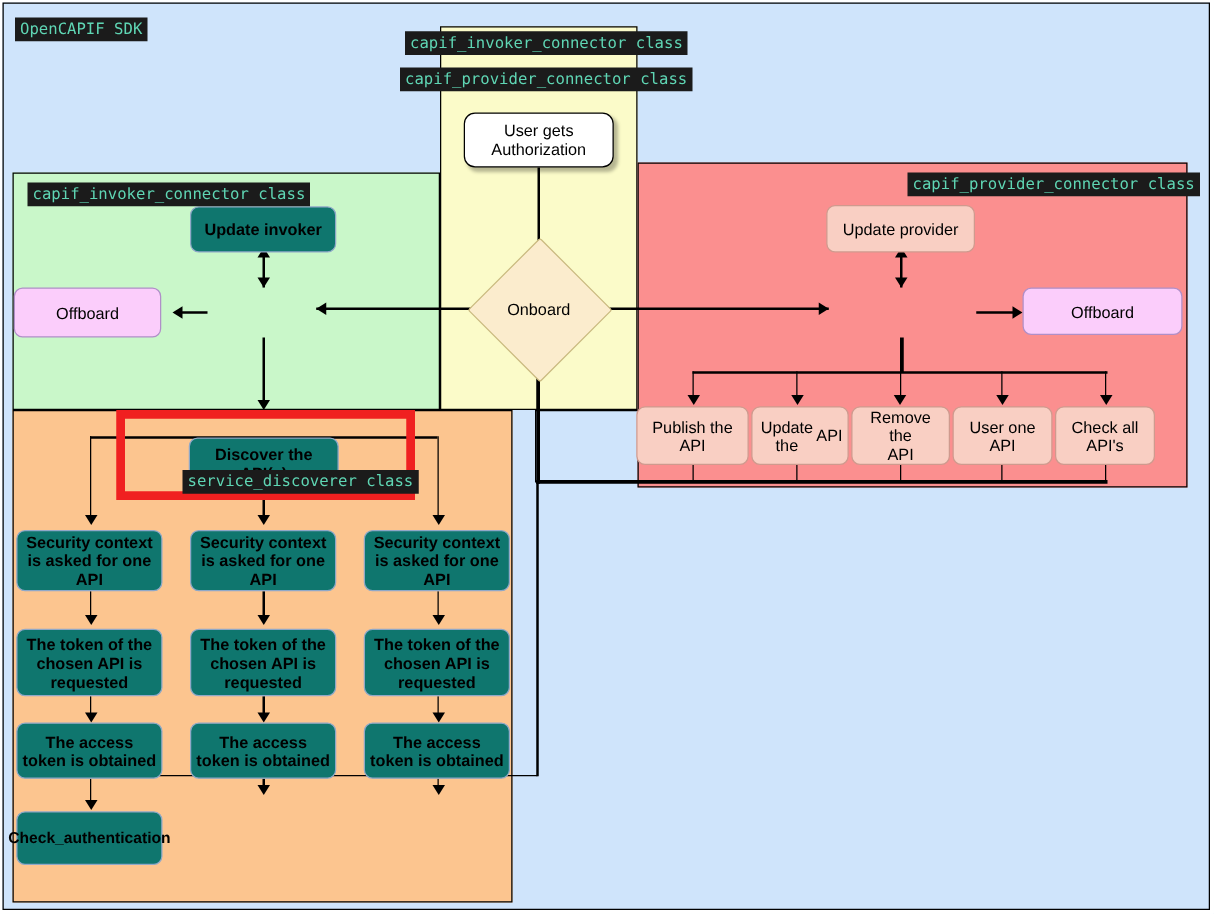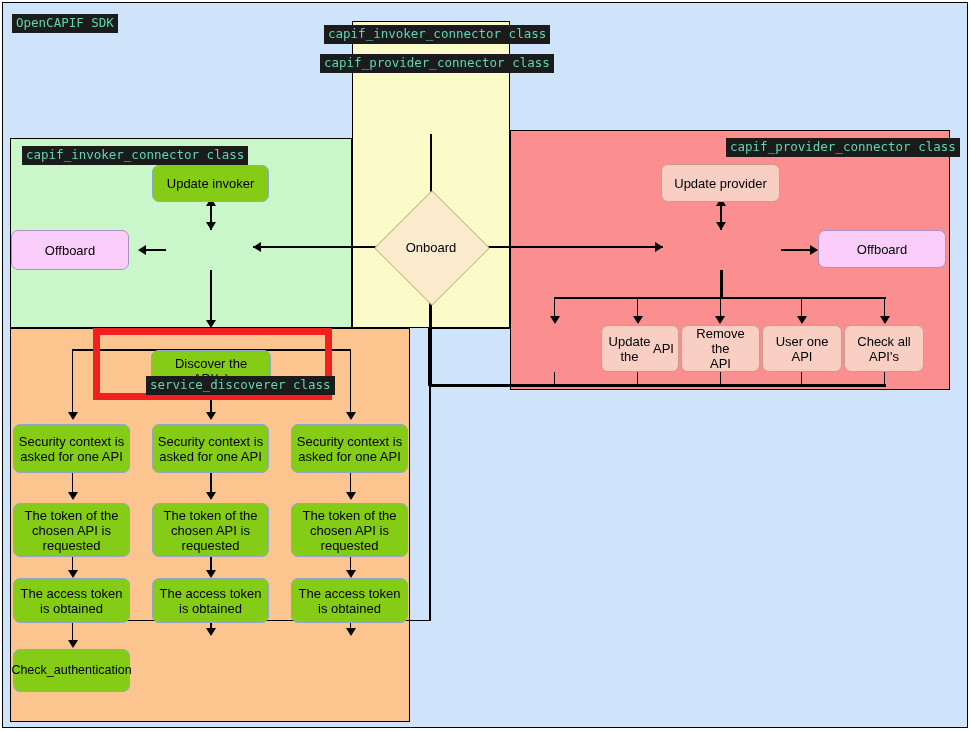--- a/index.html
+++ b/index.html
@@ -30,21 +30,21 @@
   }
 
   
   .node{
     position:absolute;box-sizing:border-box;
     display:flex;align-items:center;justify-content:center;
     text-align:center;border-radius:7px;
     font-size:13px;line-height:15px;color:#000;
     padding:2px 4px;z-index:30;
   }
-  .node.blue{background:#84cc16;border:1.2px solid #8fa8c8;}
+  .node.blue{background:#0f766e;border:1.2px solid #8fa8c8;font-weight:bold;}
   .node.pink{background:#fbcdfb;border:1.2px solid #b08fc8;}
   .node.peach{background:#f9cfc3;border:1.2px solid #cf9a8e;}
   .node.white{background:#ffffff;border:1.6px solid #000;border-radius:9px;
     box-shadow:3px 3px 3px rgba(0,0,0,0.28);}
   .node.diamond{
     background:transparent;border:none;border-radius:0;
   }
   .dia-shape{
     position:absolute;left:0;top:0;width:100%;height:100%;
     background:#fbeccd;border:1.2px solid #c9b97f;
@@ -167,32 +167,37 @@
   <div class="ln v" style="left:210.3px;top:623px;height:8px;"></div>
   <div class="arrow down" style="left:206px;top:628px;"></div>
 
   <div class="ln v" style="left:350px;top:473px;height:24px;"></div>
   <div class="arrow down" style="left:346px;top:492px;"></div>
   <div class="ln v" style="left:350px;top:557px;height:18px;"></div>
   <div class="arrow down" style="left:346px;top:570px;"></div>
   <div class="ln v" style="left:350px;top:623px;height:8px;"></div>
   <div class="arrow down" style="left:346px;top:628px;"></div>
 
+  <div class="node white" style="left:371px;top:90px;width:120px;height:44px;flex-direction:column;">
+    <span>User gets</span>
+    <span>Authorization</span>
+  </div>
 
   <div class="node diamond" style="left:391px;top:207px;width:80px;height:80px;">
     <div class="dia-shape"></div>
     <span class="dia-text">Onboard</span>
   </div>
 
   <div class="node blue" style="left:152px;top:165px;width:117px;height:37px;">Update invoker</div>
   <div class="node pink" style="left:11px;top:230px;width:118px;height:40px;">Offboard</div>
 
   <div class="node peach" style="left:661px;top:164px;width:119px;height:38px;">Update provider</div>
   <div class="node pink" style="left:818px;top:230px;width:128px;height:38px;">Offboard</div>
 
+  <div class="node peach" style="left:509px;top:325px;width:90px;height:47px;">Publish the API</div>
   <div class="node peach" style="left:601px;top:325px;width:78px;height:47px;flex-direction:row;">
     <span>Update the</span>
     <span>API</span>
   </div>
   <div class="node peach" style="left:681px;top:325px;width:79px;height:47px;flex-direction:column;">
     <span>Remove the</span>
     <span>API</span>
   </div>
   <div class="node peach" style="left:762px;top:325px;width:80px;height:47px;">User one API</div>
   <div class="node peach" style="left:844px;top:325px;width:80px;height:47px;">Check all API's</div>

